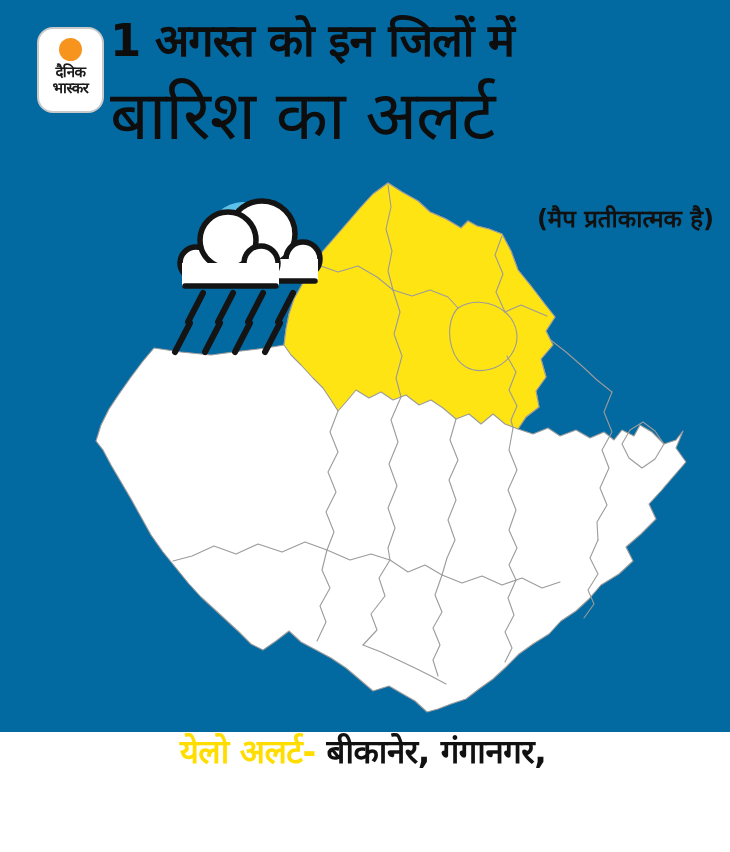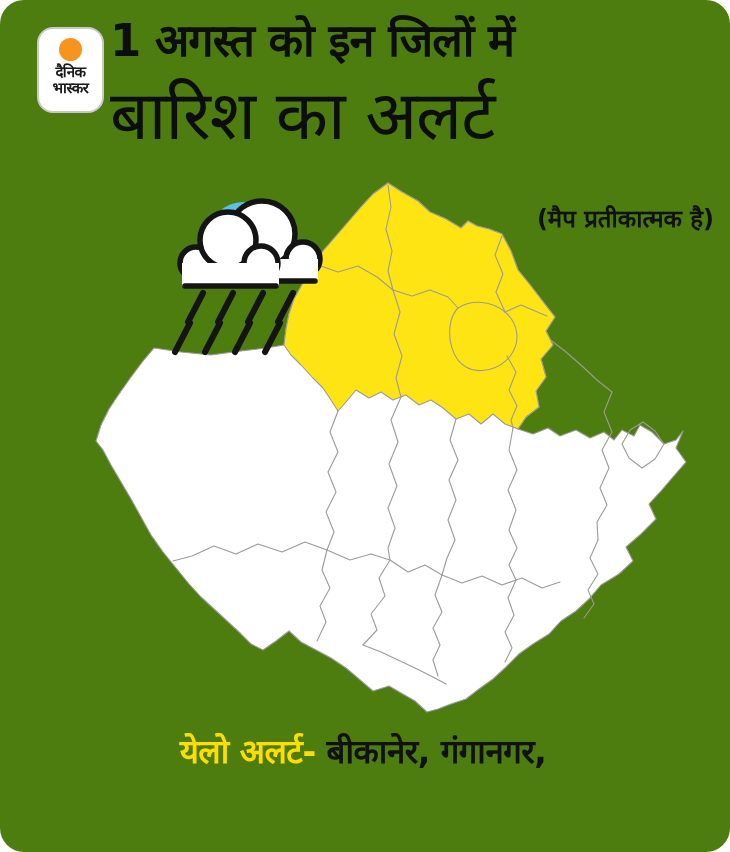--- a/index.html
+++ b/index.html
@@ -1,18 +1,18 @@
 <!DOCTYPE html>
 <html><head>
 <meta charset="utf-8">
 <style>
   * { margin:0; padding:0; box-sizing:border-box; }
   html,body { width:730px; height:852px; background:#ffffff; overflow:hidden;
               font-family:"DejaVu Sans", "Liberation Sans", sans-serif; }
-  .stage { position:relative; width:730px; height:852px; background:#4d7c0f;border-radius:24px; }
+  .stage { position:relative; width:730px; height:732px; background:#0369a1; }
 
   
   .logo { position:absolute; left:37px; top:27px; width:67px; height:86px;
           border:2px solid #c9c9c9; border-radius:16px; background:#fff;
           display:flex; flex-direction:column; align-items:center; justify-content:flex-start;
           padding-top:9px; }
   .logo .sun { width:23px; height:23px; border-radius:50%; background:#f7941e; margin-bottom:4px; }
   .logo .l1, .logo .l2 { font-weight:bold; color:#1a1a1a; font-size:15px; line-height:1.05; letter-spacing:-0.5px; }
 
   

